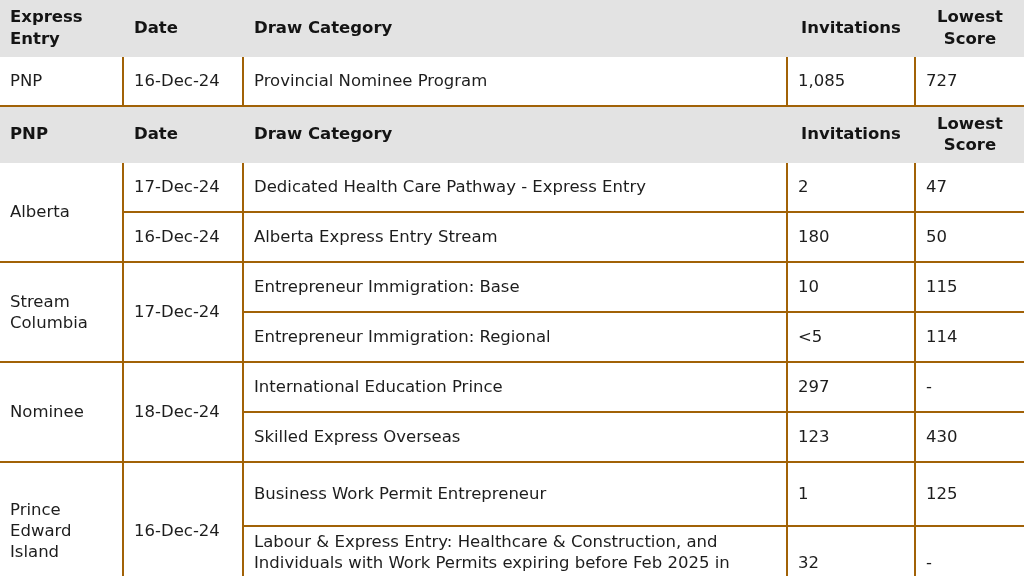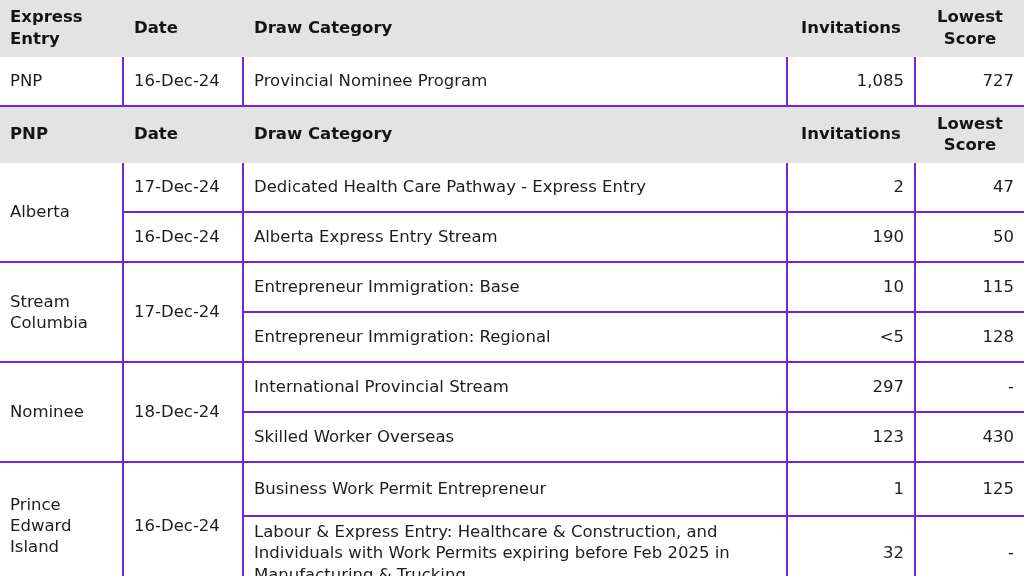--- a/index.html
+++ b/index.html
@@ -17,48 +17,48 @@
     border-collapse: collapse;
     table-layout: fixed;
   }
   col.c-province { width: 123px; }
   col.c-date     { width: 120px; }
   col.c-category { width: 544px; }
   col.c-invites  { width: 128px; }
   col.c-score    { width: 109px; }
 
   td, th {
-    border: 2px solid #6d28d9;
+    border: 2px solid #a16207;
     padding: 4px 10px;
     font-size: 16.5px;
     line-height: 1.3;
     vertical-align: middle;
     text-align: left;
     overflow: hidden;
     font-weight: normal;
   }
   th {
     background: #e3e3e3;
     border-color: #e3e3e3;
     font-weight: bold;
     font-size: 16.5px;
     color: #141414;
   }
-  .num { text-align: right; }
+  .num { text-align: left; }
   th.num { text-align: center; }
 
   
   tr > *:first-child { border-left: 0; }
   tr > *:last-child  { border-right: 0; }
   tr:first-child > * { border-top: 0; }
   tr:last-child > *  { border-bottom: 0; }
 
   tr.h-hdr  { height: 56px; }
   tr.h-row  { height: 50px; }
-  tr.h-pei1 { height: 54px; margin-top: 36px; }
+  tr.h-pei1 { height: 64px; margin-top: 36px; }
   tr.h-pei2 { height: 57px; }
 </style>
 </head>
 <body>
 
 <table class="draws">
   <colgroup>
     <col class="c-province">
       <col class="c-date">
       <col class="c-category">
@@ -94,46 +94,46 @@
   <tr class="h-row">
     <td rowspan="2">Alberta</td>
     <td>17-Dec-24</td>
     <td>Dedicated Health Care Pathway - Express Entry</td>
     <td class="num">2</td>
     <td class="num">47</td>
   </tr>
   <tr class="h-row">
     <td>16-Dec-24</td>
     <td>Alberta Express Entry Stream</td>
-    <td class="num">190</td>
+    <td class="num">180</td>
     <td class="num">50</td>
   </tr>
 
   <tr class="h-row">
     <td rowspan="2">Stream Columbia</td>
     <td rowspan="2">17-Dec-24</td>
     <td>Entrepreneur Immigration: Base</td>
     <td class="num">10</td>
     <td class="num">115</td>
   </tr>
   <tr class="h-row">
     <td>Entrepreneur Immigration: Regional</td>
     <td class="num">&lt;5</td>
-    <td class="num">128</td>
+    <td class="num">114</td>
   </tr>
 
   <tr class="h-row">
     <td rowspan="2">Nominee</td>
     <td rowspan="2">18-Dec-24</td>
-    <td>International Provincial Stream</td>
+    <td>International Education Prince</td>
     <td class="num">297</td>
     <td class="num">-</td>
   </tr>
   <tr class="h-row">
-    <td>Skilled Worker Overseas</td>
+    <td>Skilled Express Overseas</td>
     <td class="num">123</td>
     <td class="num">430</td>
   </tr>
 
   <tr class="h-pei1">
     <td rowspan="2">Prince Edward Island</td>
     <td rowspan="2">16-Dec-24</td>
     <td>Business Work Permit Entrepreneur</td>
     <td class="num">1</td>
     <td class="num">125</td>

